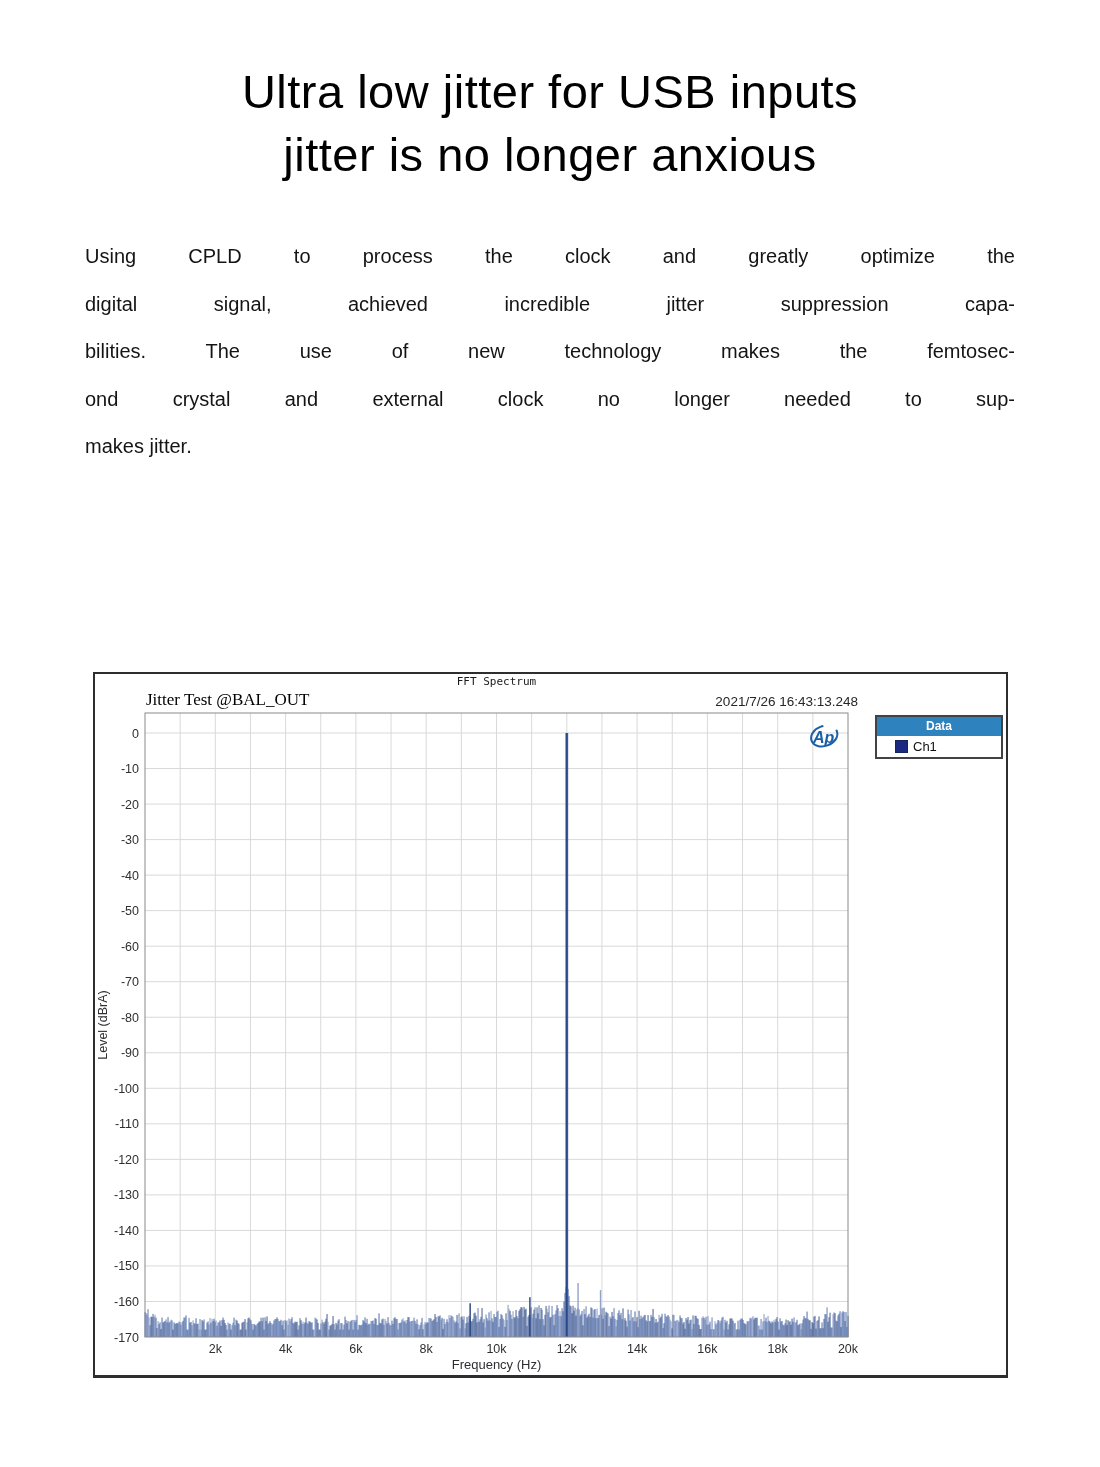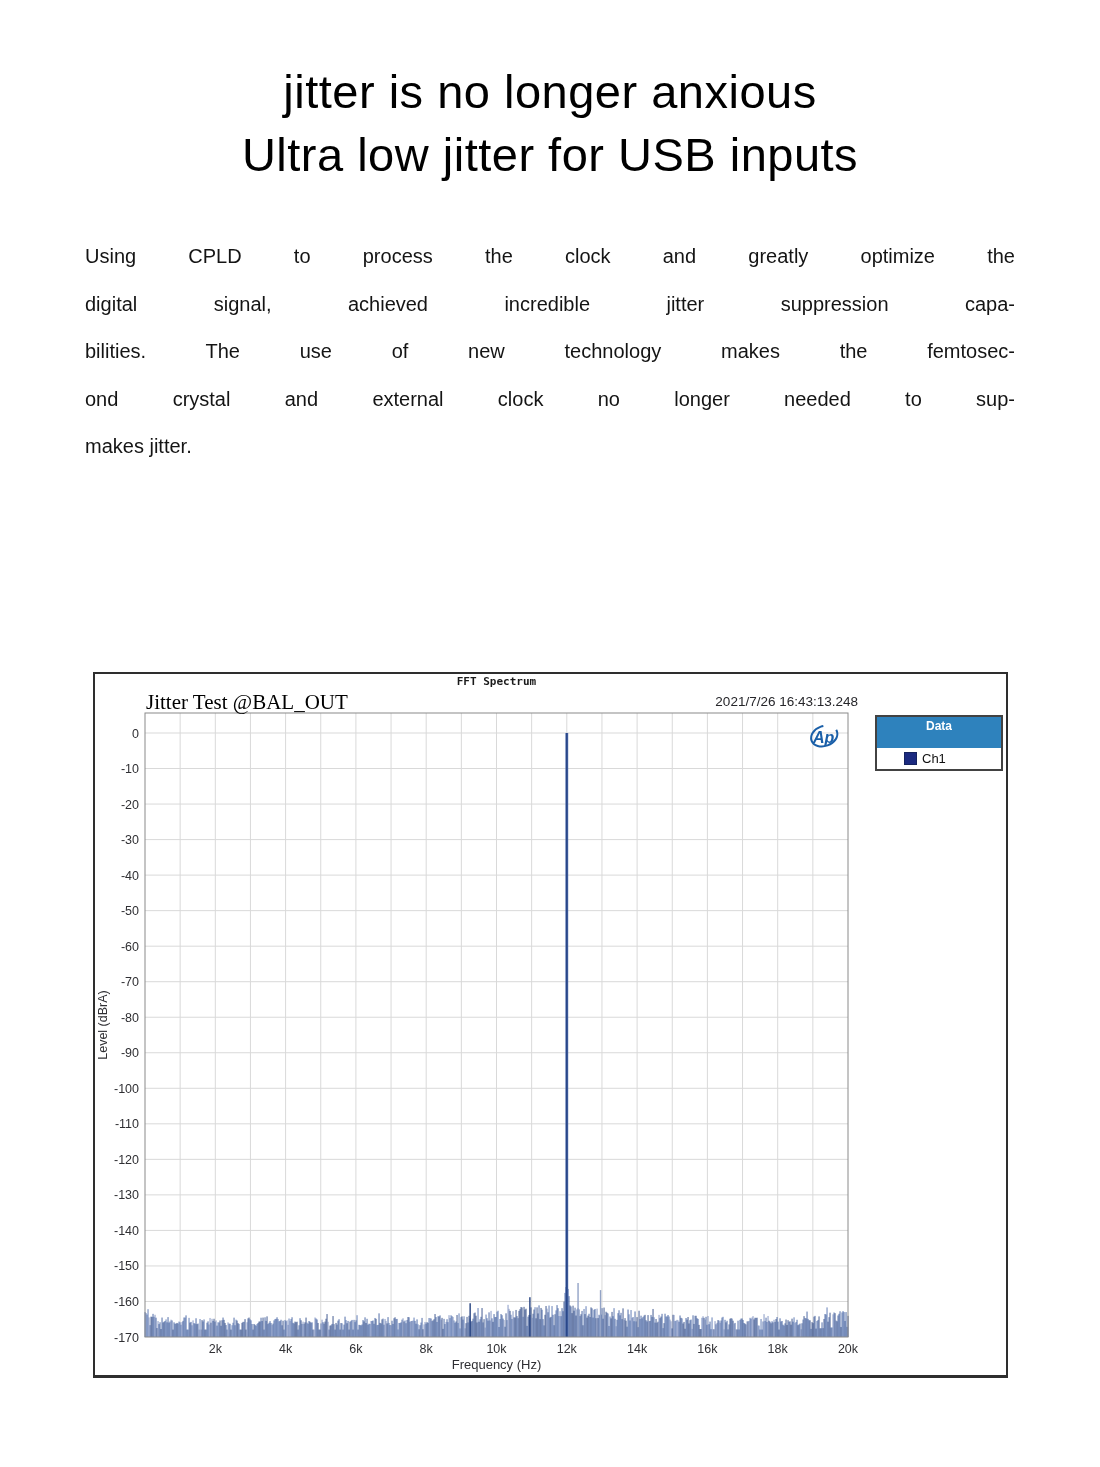--- a/index.html
+++ b/index.html
@@ -11,42 +11,42 @@
          font-size:47px;line-height:63px;color:#000;font-weight:400;letter-spacing:.5px}
 
   .intro{position:absolute;top:233px;left:85px;width:930px;
          font-size:20px;line-height:47.5px;color:#141414}
   .intro-line{white-space:nowrap;}
   .intro-line.just{white-space:normal;text-align:justify;text-align-last:justify}
 
   .chart-box{position:absolute;left:93px;top:672px;width:915px;height:706px;
              background:#fff;border:2px solid #2e2e2e;border-bottom-width:3px}
   .fft-title{position:absolute;left:50px;top:1px;width:703px;text-align:center;
-             font-family:"DejaVu Sans Mono",monospace;font-size:11px;font-weight:bold;color:#1a1a1a}
+             font-family:"DejaVu Sans Mono",monospace;font-size:11px;font-weight:normal;color:#1a1a1a}
   .subtitle{position:absolute;left:51px;top:16px;font-family:"Liberation Serif",serif;
-            font-size:21px;color:#000}
+            font-size:17px;color:#000}
   .timestamp{position:absolute;right:148px;top:20px;font-size:13.5px;color:#26262a}
 
   .legend{position:absolute;left:780px;top:41px;width:128px;border:2px solid #424242;background:#fff}
-  .legend-header{height:31px;text-align:center;color:#fff;font-size:12px;font-weight:bold;line-height:19px}
-  .legend-row{display:flex;align-items:center;height:21px;padding-left:27px;background:#fff}
+  .legend-header{height:19px;text-align:center;color:#fff;font-size:12px;font-weight:bold;line-height:19px}
+  .legend-row{display:flex;align-items:center;height:21px;padding-left:18px;background:#fff}
   .legend-swatch{width:13px;height:13px;margin-right:5px;border:1px solid #15235f;flex:0 0 auto}
   .legend-label{font-size:13px;color:#101010}
 
   .plot-svg{position:absolute;left:0;top:0}
   svg text{font-family:"Liberation Sans",sans-serif}
 </style>
 </head>
 <body>
 
 <div class="page">
 
   <div class="title">
+    <div>Ultra low jitter for USB inputs</div>
     <div>jitter is no longer anxious</div>
-    <div>Ultra low jitter for USB inputs</div>
   </div>
 
   <div class="intro" id="intro">
       <div class="intro-line just">Using CPLD to process the clock and greatly optimize the</div>
       <div class="intro-line just">digital signal, achieved incredible jitter suppression capa-</div>
       <div class="intro-line just">bilities. The use of new technology makes the femtosec-</div>
       <div class="intro-line just">ond crystal and external clock no longer needed to sup-</div>
       <div class="intro-line">makes jitter.</div>
     </div>
 

